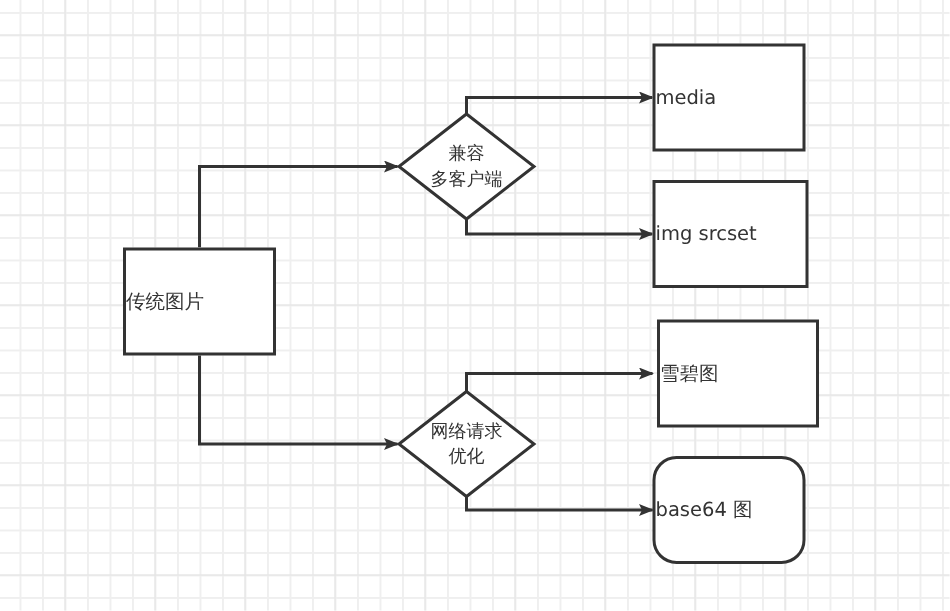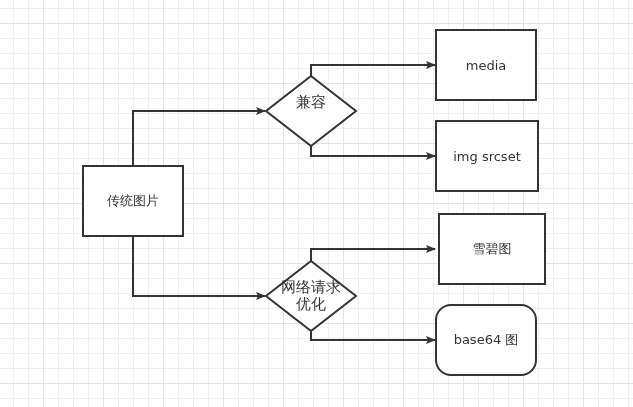--- a/index.html
+++ b/index.html
@@ -12,26 +12,26 @@
       linear-gradient(to right, #efefef 1px, transparent 1px),
       linear-gradient(to bottom, #efefef 1px, transparent 1px);
     background-size: 60px 60px, 60px 60px, 15px 15px, 15px 15px;
     background-position: 43px 0, 0 23px, 13px 0, 0 8px;
     font-family: "DejaVu Sans", "Liberation Sans", sans-serif;
   }
   svg { position: absolute; left: 0; top: 0; }
   .box {
     position: absolute; box-sizing: border-box;
     border: 2px solid #333333; background: #ffffff;
-    display: flex; align-items: center; justify-content: center;
+    display: flex; align-items: center; justify-content: flex-start;
     font-size: 13px; color: #333333; text-align: center;
   }
   .dlabel {
     position: absolute; width: 90px; text-align: center;
-    font-size: 15px; line-height: 17px; color: #333333;
+    font-size: 12px; line-height: 17px; color: #333333;
   }
 </style>
 </head>
 <body>
 
 <svg width="633" height="407">
   <defs>
     <marker id="arrow" markerWidth="10" markerHeight="8" refX="9" refY="4" orient="auto" markerUnits="userSpaceOnUse">
       <path d="M0,0 L10,4 L0,8 L2,4 Z" fill="#333333"></path>
     </marker>
@@ -52,20 +52,21 @@
   <polygon points="311,76 356,111 311,146 266,111" fill="#ffffff" stroke="#333333" stroke-width="2"></polygon>
   <polygon points="311,261 356,296 311,331 266,296" fill="#ffffff" stroke="#333333" stroke-width="2"></polygon>
 </svg>
 
 <div class="box" style="left:82px; top:165px; width:102px; height:72px;">
   <span>传统图片</span>
 </div>
 
 <div class="dlabel" style="left:266px; top:94px;">
   <div>兼容</div>
+  <div>多客户端</div>
 </div>
 
 <div class="dlabel" style="left:266px; top:279px;">
   <div>网络请求</div>
   <div>优化</div>
 </div>
 
 <div class="box" style="left:435px; top:29px; width:102px; height:72px;">
   <span>media</span>
 </div>

